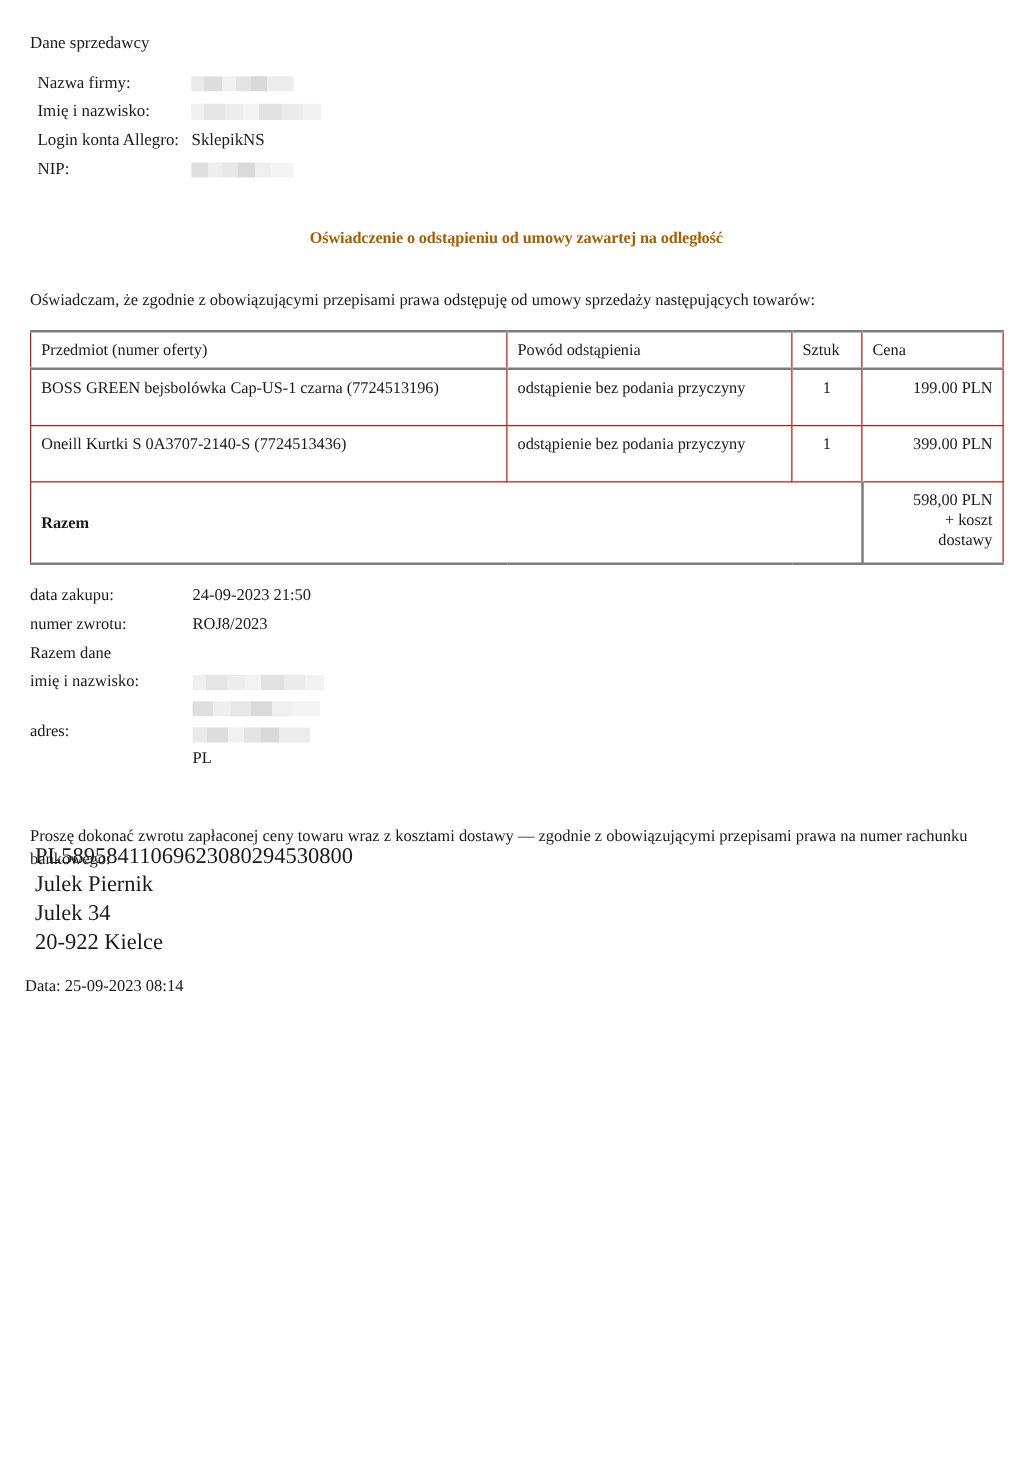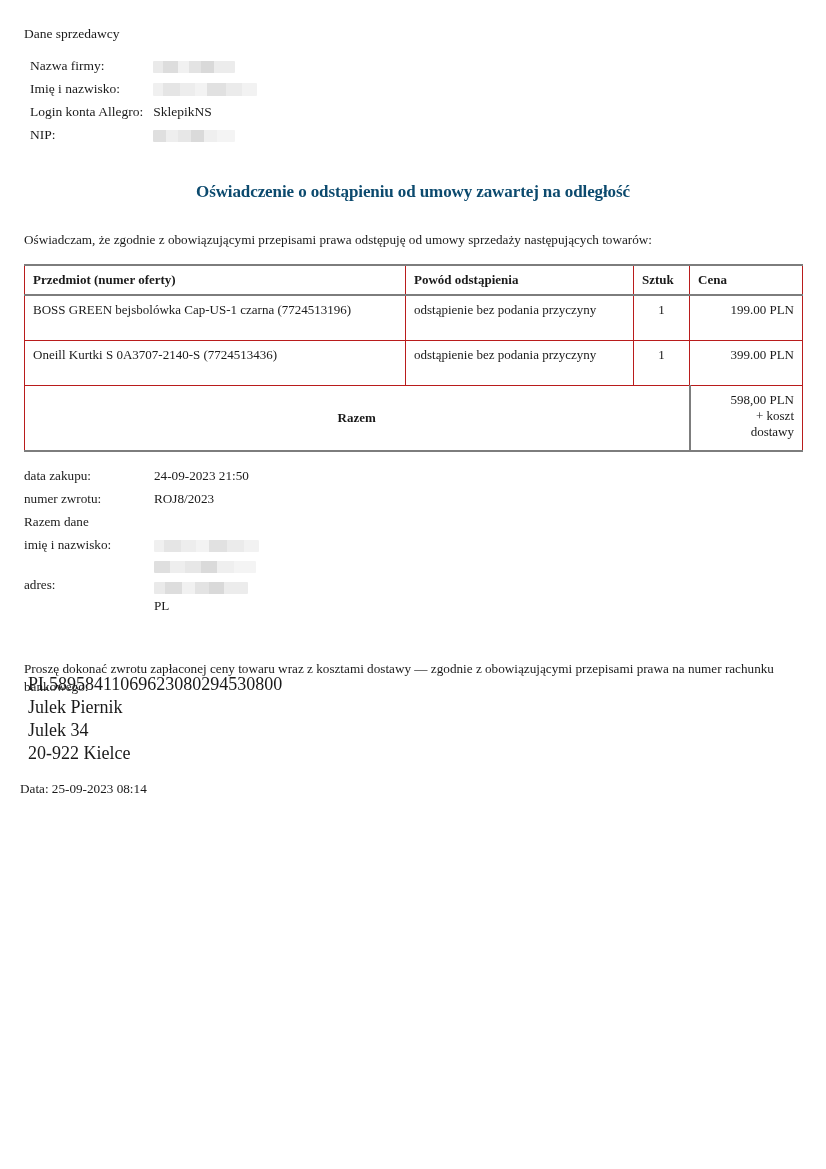--- a/index.html
+++ b/index.html
@@ -93,24 +93,24 @@
   }
   .redact.tall { height: 13px; }
 
   
   .doc-title {
     position: absolute;
     left: 0;
     top: 182px;
     width: 826px;
     text-align: center;
-    font-size: 17px;
+    font-size: 13px;
     font-weight: bold;
     letter-spacing: -0.1px;
-    color: #0c4a6e;
+    color: #a16207;
   }
 
   
   .intro {
     position: absolute;
     left: 24px;
     top: 231px;
     width: 784px;
     font-size: 13.2px;
     line-height: 18px;
@@ -131,21 +131,21 @@
   table.items th,
   table.items td {
     border: 1px solid #b91c1c;
     font-size: 13px;
     line-height: 16px;
     padding: 6px 8px;
     vertical-align: top;
     color: #1a1a1a;
   }
   table.items th {
-    font-weight: bold;
+    font-weight: normal;
     text-align: left;
     padding-top: 6px;
     padding-bottom: 6px;
     border-radius: 10px;
   }
   table.items tr.head th {
     border-top: 2px solid #7d7d7d;
     border-bottom: 2px solid #7d7d7d;
   }
   col.c-item   { width: 381px; }
@@ -155,21 +155,21 @@
   .th-qty, .td-qty { text-align: center; }
   .th-price, .td-price { text-align: right; }
   .td-item { padding-right: 6px; }
   table.items tr.total td {
     border-top: 1px solid #b91c1c;
     border-bottom: 2px solid #7d7d7d;
     height: 52px;
     vertical-align: bottom;
   }
   td.total-label {
-    text-align: center;
+    text-align: left;
     font-weight: bold;
     vertical-align: middle !important;
     border-right: 2px solid #7d7d7d !important;
   }
   td.total-value {
     text-align: right;
     vertical-align: top !important;
     line-height: 15px;
     padding-top: 5px;
   }

